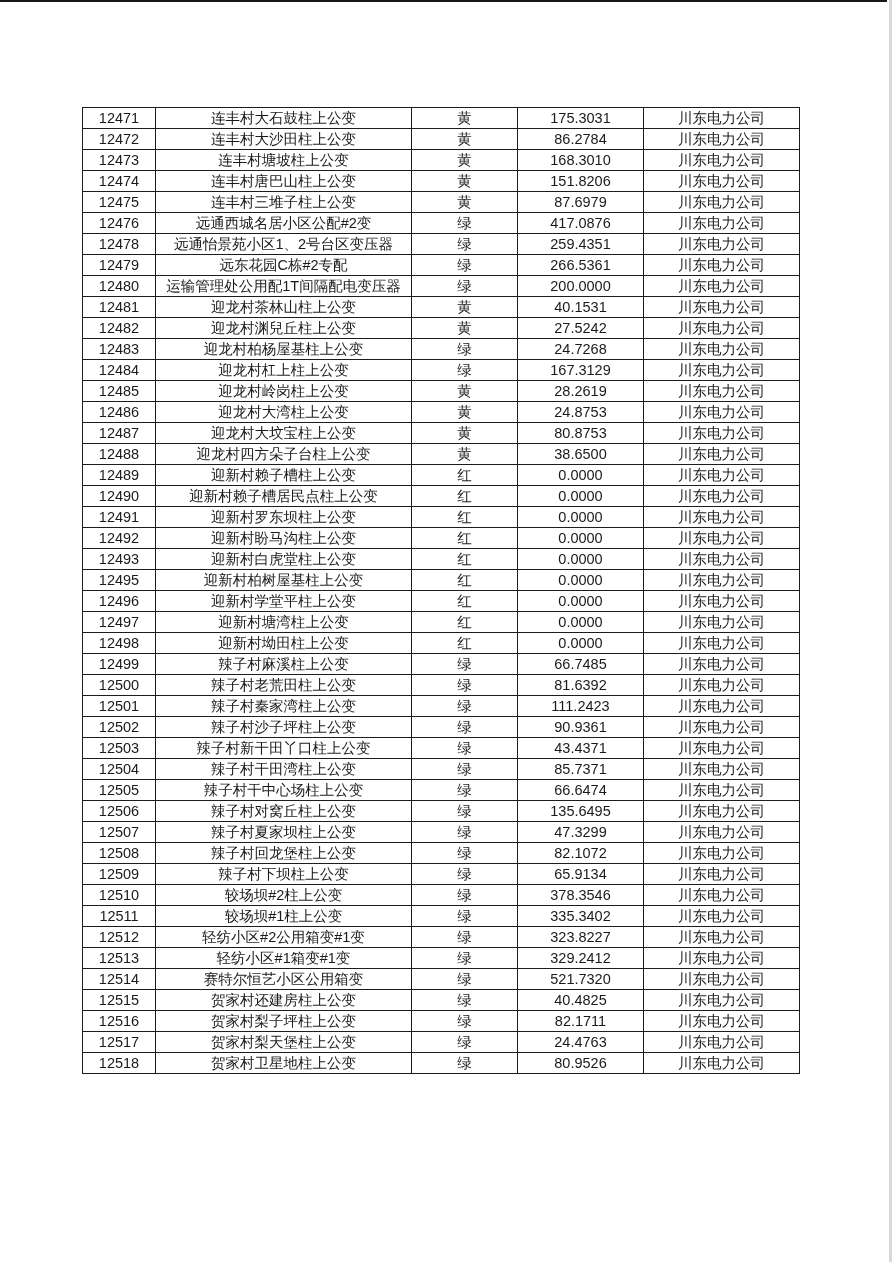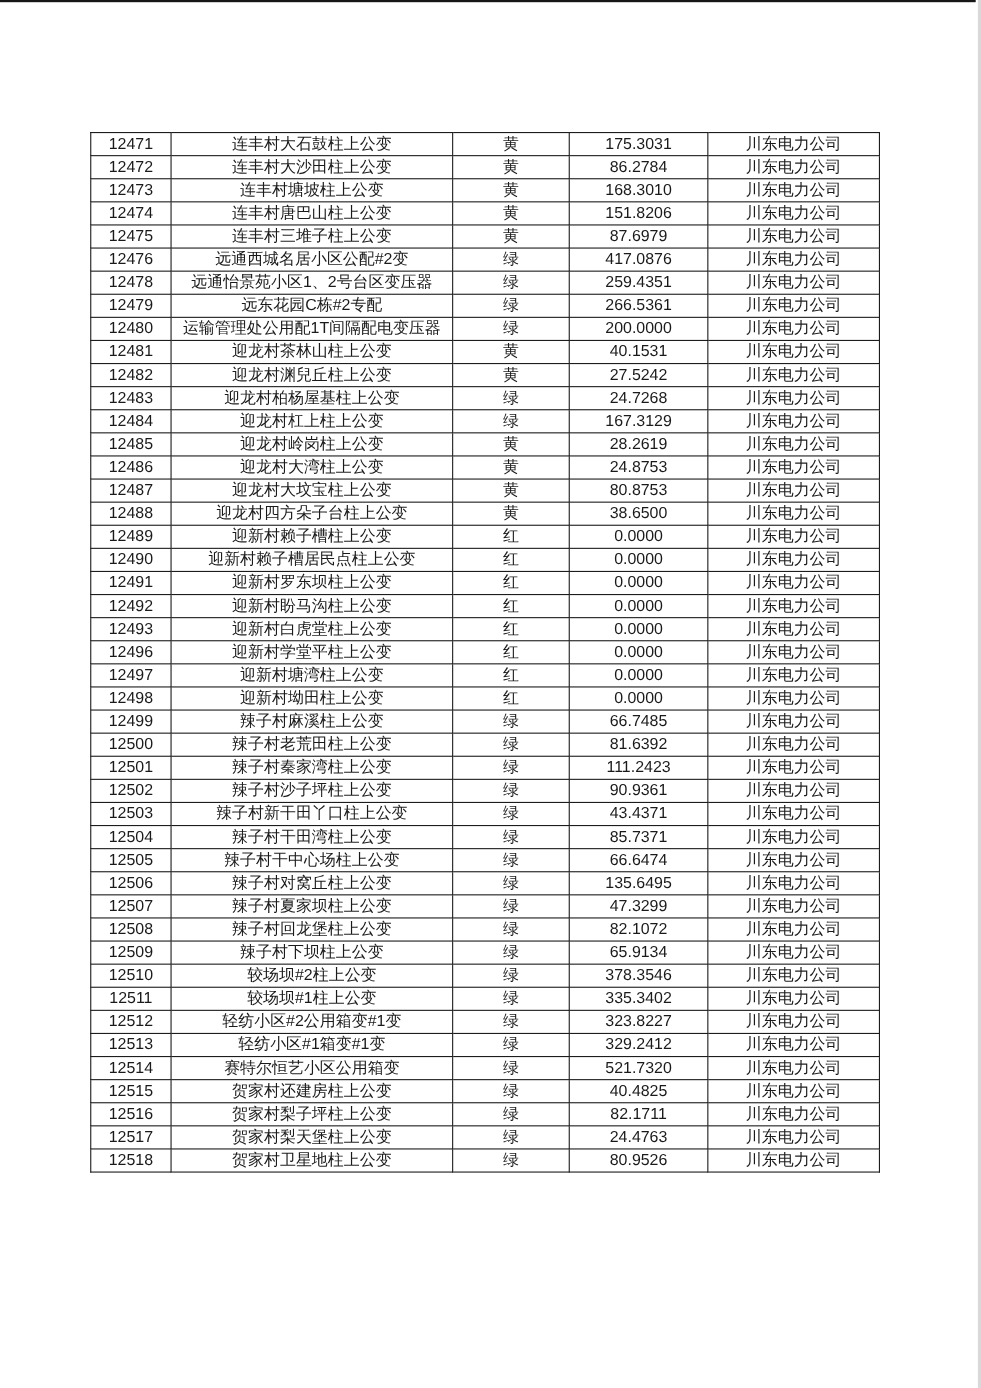--- a/index.html
+++ b/index.html
@@ -23,21 +23,21 @@
   }
   .right-edge {
     position: absolute;
     top: 0; right: 0;
     width: 3px; height: 1262px;
     background: #d9d9d9;
   }
   table.data-table {
     position: absolute;
     left: 82px;
-    top: 120px;
+    top: 107px;
     width: 717px;
     border-collapse: collapse;
     table-layout: fixed;
     padding-left: 22px;
   }
   table.data-table td {
     border: 1.5px solid #1c1c1c;
     height: 20px;
     padding: 0 2px;
     font-size: 14.5px;
@@ -218,20 +218,27 @@
     <td>川东电力公司</td>
   </tr>
         <tr>
     <td>12493</td>
     <td>迎新村白虎堂柱上公变</td>
     <td>红</td>
     <td>0.0000</td>
     <td>川东电力公司</td>
   </tr>
         <tr>
+    <td>12495</td>
+    <td>迎新村柏树屋基柱上公变</td>
+    <td>红</td>
+    <td>0.0000</td>
+    <td>川东电力公司</td>
+  </tr>
+        <tr>
     <td>12496</td>
     <td>迎新村学堂平柱上公变</td>
     <td>红</td>
     <td>0.0000</td>
     <td>川东电力公司</td>
   </tr>
         <tr>
     <td>12497</td>
     <td>迎新村塘湾柱上公变</td>
     <td>红</td>

